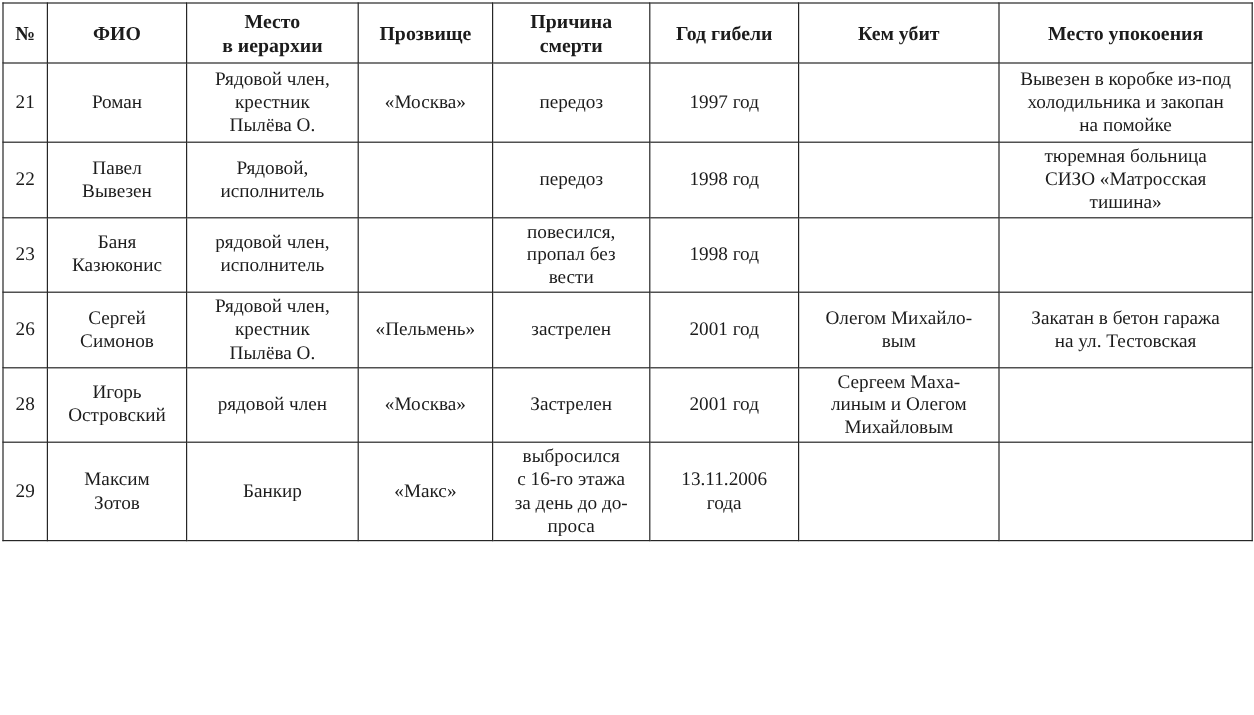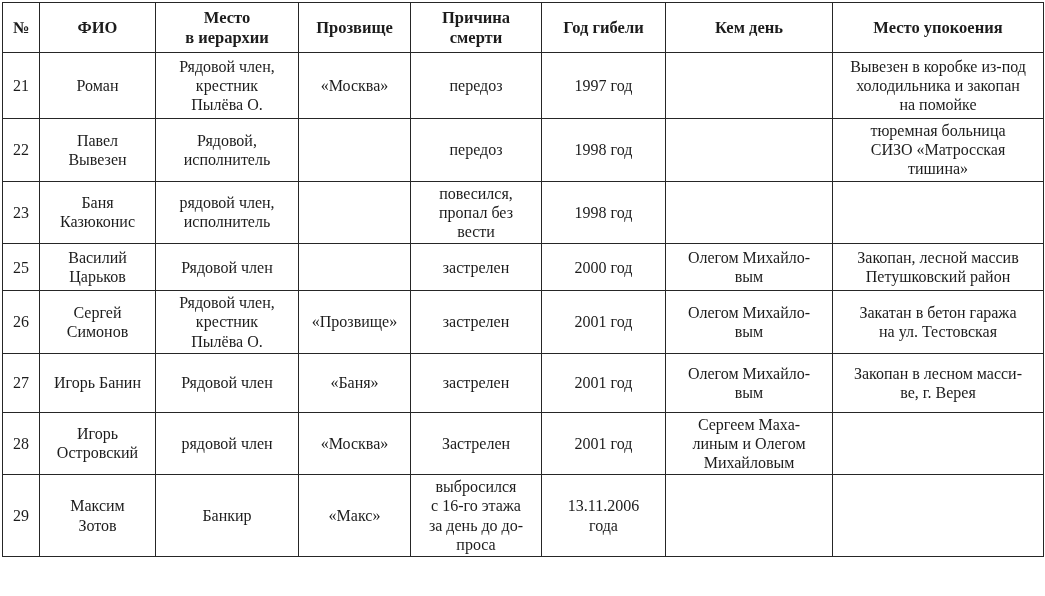--- a/index.html
+++ b/index.html
@@ -71,21 +71,21 @@
     <thead>
       <tr data-name="header-row">
           <th data-name="header-cell-number">№</th>
           <th data-name="header-cell-name">ФИО</th>
           <th data-name="header-cell-hierarchy-place">Место
 в иерархии</th>
           <th data-name="header-cell-nickname">Прозвище</th>
           <th data-name="header-cell-cause-of-death">Причина
 смерти</th>
           <th data-name="header-cell-year-of-death">Год гибели</th>
-          <th data-name="header-cell-killed-by">Кем день</th>
+          <th data-name="header-cell-killed-by">Кем убит</th>
           <th data-name="header-cell-resting-place">Место упокоения</th>
         </tr>
     </thead>
     <tbody data-name="table-body">
         <tr data-name="table-row">
           <td data-name="cell-number">21</td>
           <td data-name="cell-name">Роман</td>
           <td data-name="cell-hierarchy-place">Рядовой член,
 крестник
 Пылёва О.</td>
@@ -119,58 +119,33 @@
 исполнитель</td>
           <td data-name="cell-nickname"></td>
           <td data-name="cell-cause-of-death">повесился,
 пропал без
 вести</td>
           <td data-name="cell-year-of-death">1998 год</td>
           <td data-name="cell-killed-by"></td>
           <td data-name="cell-resting-place"></td>
         </tr>
         <tr data-name="table-row">
-          <td data-name="cell-number">25</td>
-          <td data-name="cell-name">Василий
-Царьков</td>
-          <td data-name="cell-hierarchy-place">Рядовой член</td>
-          <td data-name="cell-nickname"></td>
-          <td data-name="cell-cause-of-death">застрелен</td>
-          <td data-name="cell-year-of-death">2000 год</td>
-          <td data-name="cell-killed-by">Олегом Михайло-
-вым</td>
-          <td data-name="cell-resting-place">Закопан, лесной массив
-Петушковский район</td>
-        </tr>
-        <tr data-name="table-row">
           <td data-name="cell-number">26</td>
           <td data-name="cell-name">Сергей
 Симонов</td>
           <td data-name="cell-hierarchy-place">Рядовой член,
 крестник
 Пылёва О.</td>
-          <td data-name="cell-nickname">«Прозвище»</td>
+          <td data-name="cell-nickname">«Пельмень»</td>
           <td data-name="cell-cause-of-death">застрелен</td>
           <td data-name="cell-year-of-death">2001 год</td>
           <td data-name="cell-killed-by">Олегом Михайло-
 вым</td>
           <td data-name="cell-resting-place">Закатан в бетон гаража
 на ул. Тестовская</td>
-        </tr>
-        <tr data-name="table-row">
-          <td data-name="cell-number">27</td>
-          <td data-name="cell-name">Игорь Банин</td>
-          <td data-name="cell-hierarchy-place">Рядовой член</td>
-          <td data-name="cell-nickname">«Баня»</td>
-          <td data-name="cell-cause-of-death">застрелен</td>
-          <td data-name="cell-year-of-death">2001 год</td>
-          <td data-name="cell-killed-by">Олегом Михайло-
-вым</td>
-          <td data-name="cell-resting-place">Закопан в лесном масси-
-ве, г. Верея</td>
         </tr>
         <tr data-name="table-row">
           <td data-name="cell-number">28</td>
           <td data-name="cell-name">Игорь
 Островский</td>
           <td data-name="cell-hierarchy-place">рядовой член</td>
           <td data-name="cell-nickname">«Москва»</td>
           <td data-name="cell-cause-of-death">Застрелен</td>
           <td data-name="cell-year-of-death">2001 год</td>
           <td data-name="cell-killed-by">Сергеем Маха-

